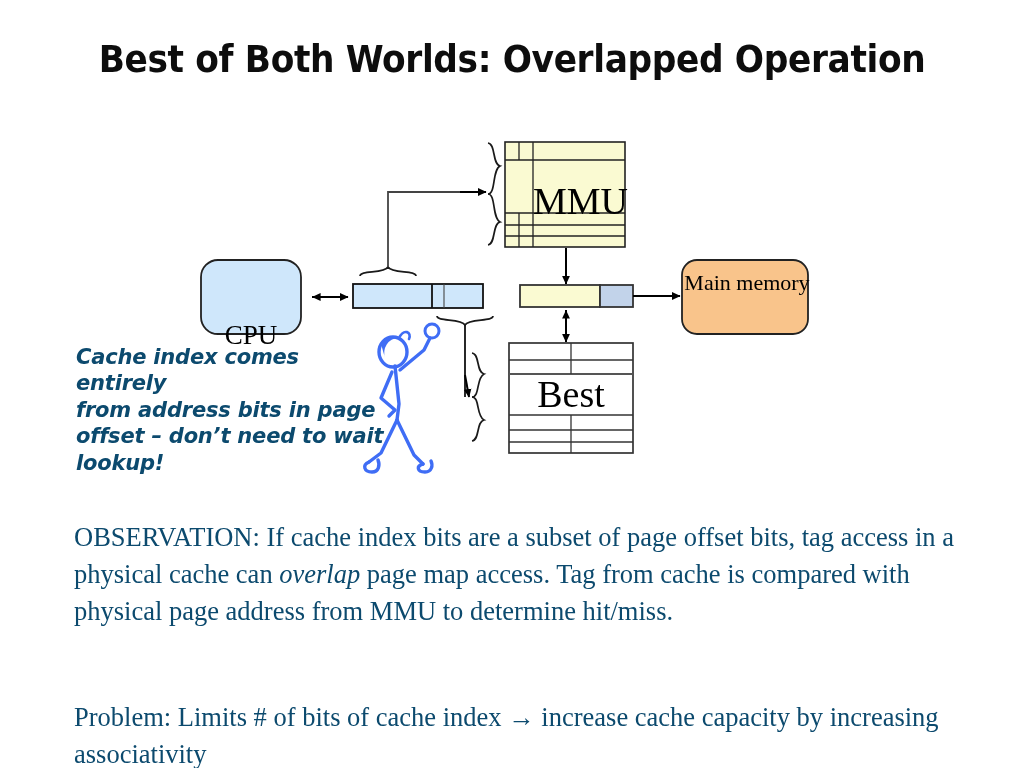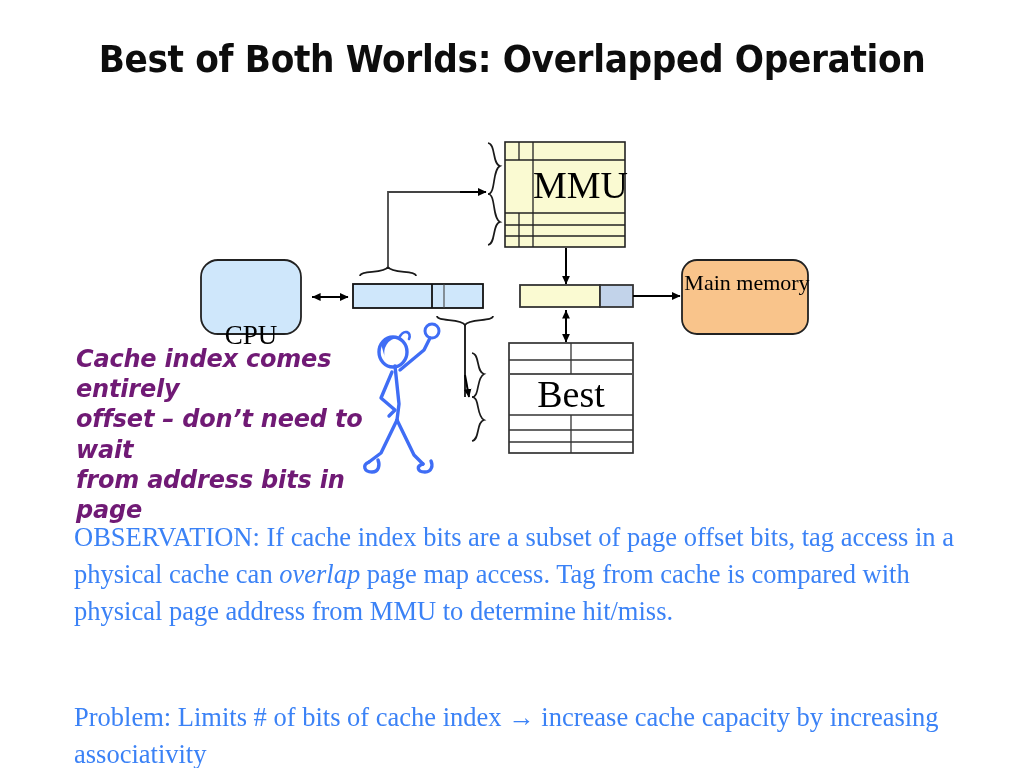--- a/index.html
+++ b/index.html
@@ -49,53 +49,53 @@
 
   .box-label {
     position: absolute;
     font-family: "Liberation Serif", "DejaVu Serif", serif;
     color: #000;
     text-align: center;
     pointer-events: none;
     white-space: nowrap;
   }
   #cpu-label   { font-size: 27px; margin-top: 36px; }
-  #mmu-label   { font-size: 38px; }
+  #mmu-label   { font-size: 38px; margin-top: 16px; }
   #cache-label { font-size: 38px; }
   #mainmem-label {
     font-size: 22px;
     line-height: 1.18;
     white-space: normal;
     width: 132px;
   }
 
   
   #blue-note {
     position: absolute;
     left: 76px;
     top: 344px;
     width: 310px;
     font-family: "DejaVu Sans", "Liberation Sans", sans-serif;
     font-style: italic;
     font-weight: bold;
-    font-size: 24px;
+    font-size: 21px;
     line-height: 1.26;
-    color: #701a75;
+    color: #0c4a6e;
     letter-spacing: -0.2px;
   }
 
   
   .body-par {
     position: absolute;
     left: 74px;
     width: 880px;
     font-family: "Liberation Serif", "DejaVu Serif", serif;
     font-size: 26.5px;
     line-height: 37px;
-    color: #3b82f6;
+    color: #0c4a6e;
   }
   #par-observation { top: 492px; }
   #par-problem     { top: 672px; }
   .ital { font-style: italic; }
 </style>
 </head>
 <body>
 
 <div id="slide-title">Best of Both Worlds: Overlapped Operation</div>
 
@@ -205,19 +205,20 @@
 
   <div class="box-label" id="mmu-label" style="left:533px; top:43px; width:92px;">MMU</div>
 
   <div class="box-label" id="cache-label" style="left:509px; top:252px; width:124px;">Best</div>
 
   <div class="box-label" id="mainmem-label" style="left:681px; top:150px;">Main memory</div>
 </div>
 
 <div id="blue-note">
   <div>Cache index comes entirely</div>
+  <div>from address bits in page</div>
   <div>offset – don’t need to wait</div>
-  <div>from address bits in page</div>
+  <div>lookup!</div>
 </div>
 
 <p class="body-par" id="par-observation"><span>OBSERVATION: If cache index bits  are a subset of page offset bits, tag access in a physical cache can </span><span class="ital">overlap</span><span>  page map access.  Tag from cache is compared with physical page address from MMU to determine hit/miss.</span></p>
 
 <p class="body-par" id="par-problem">Problem: Limits # of bits of cache index → increase cache capacity by increasing associativity</p>
 
 </body></html>

